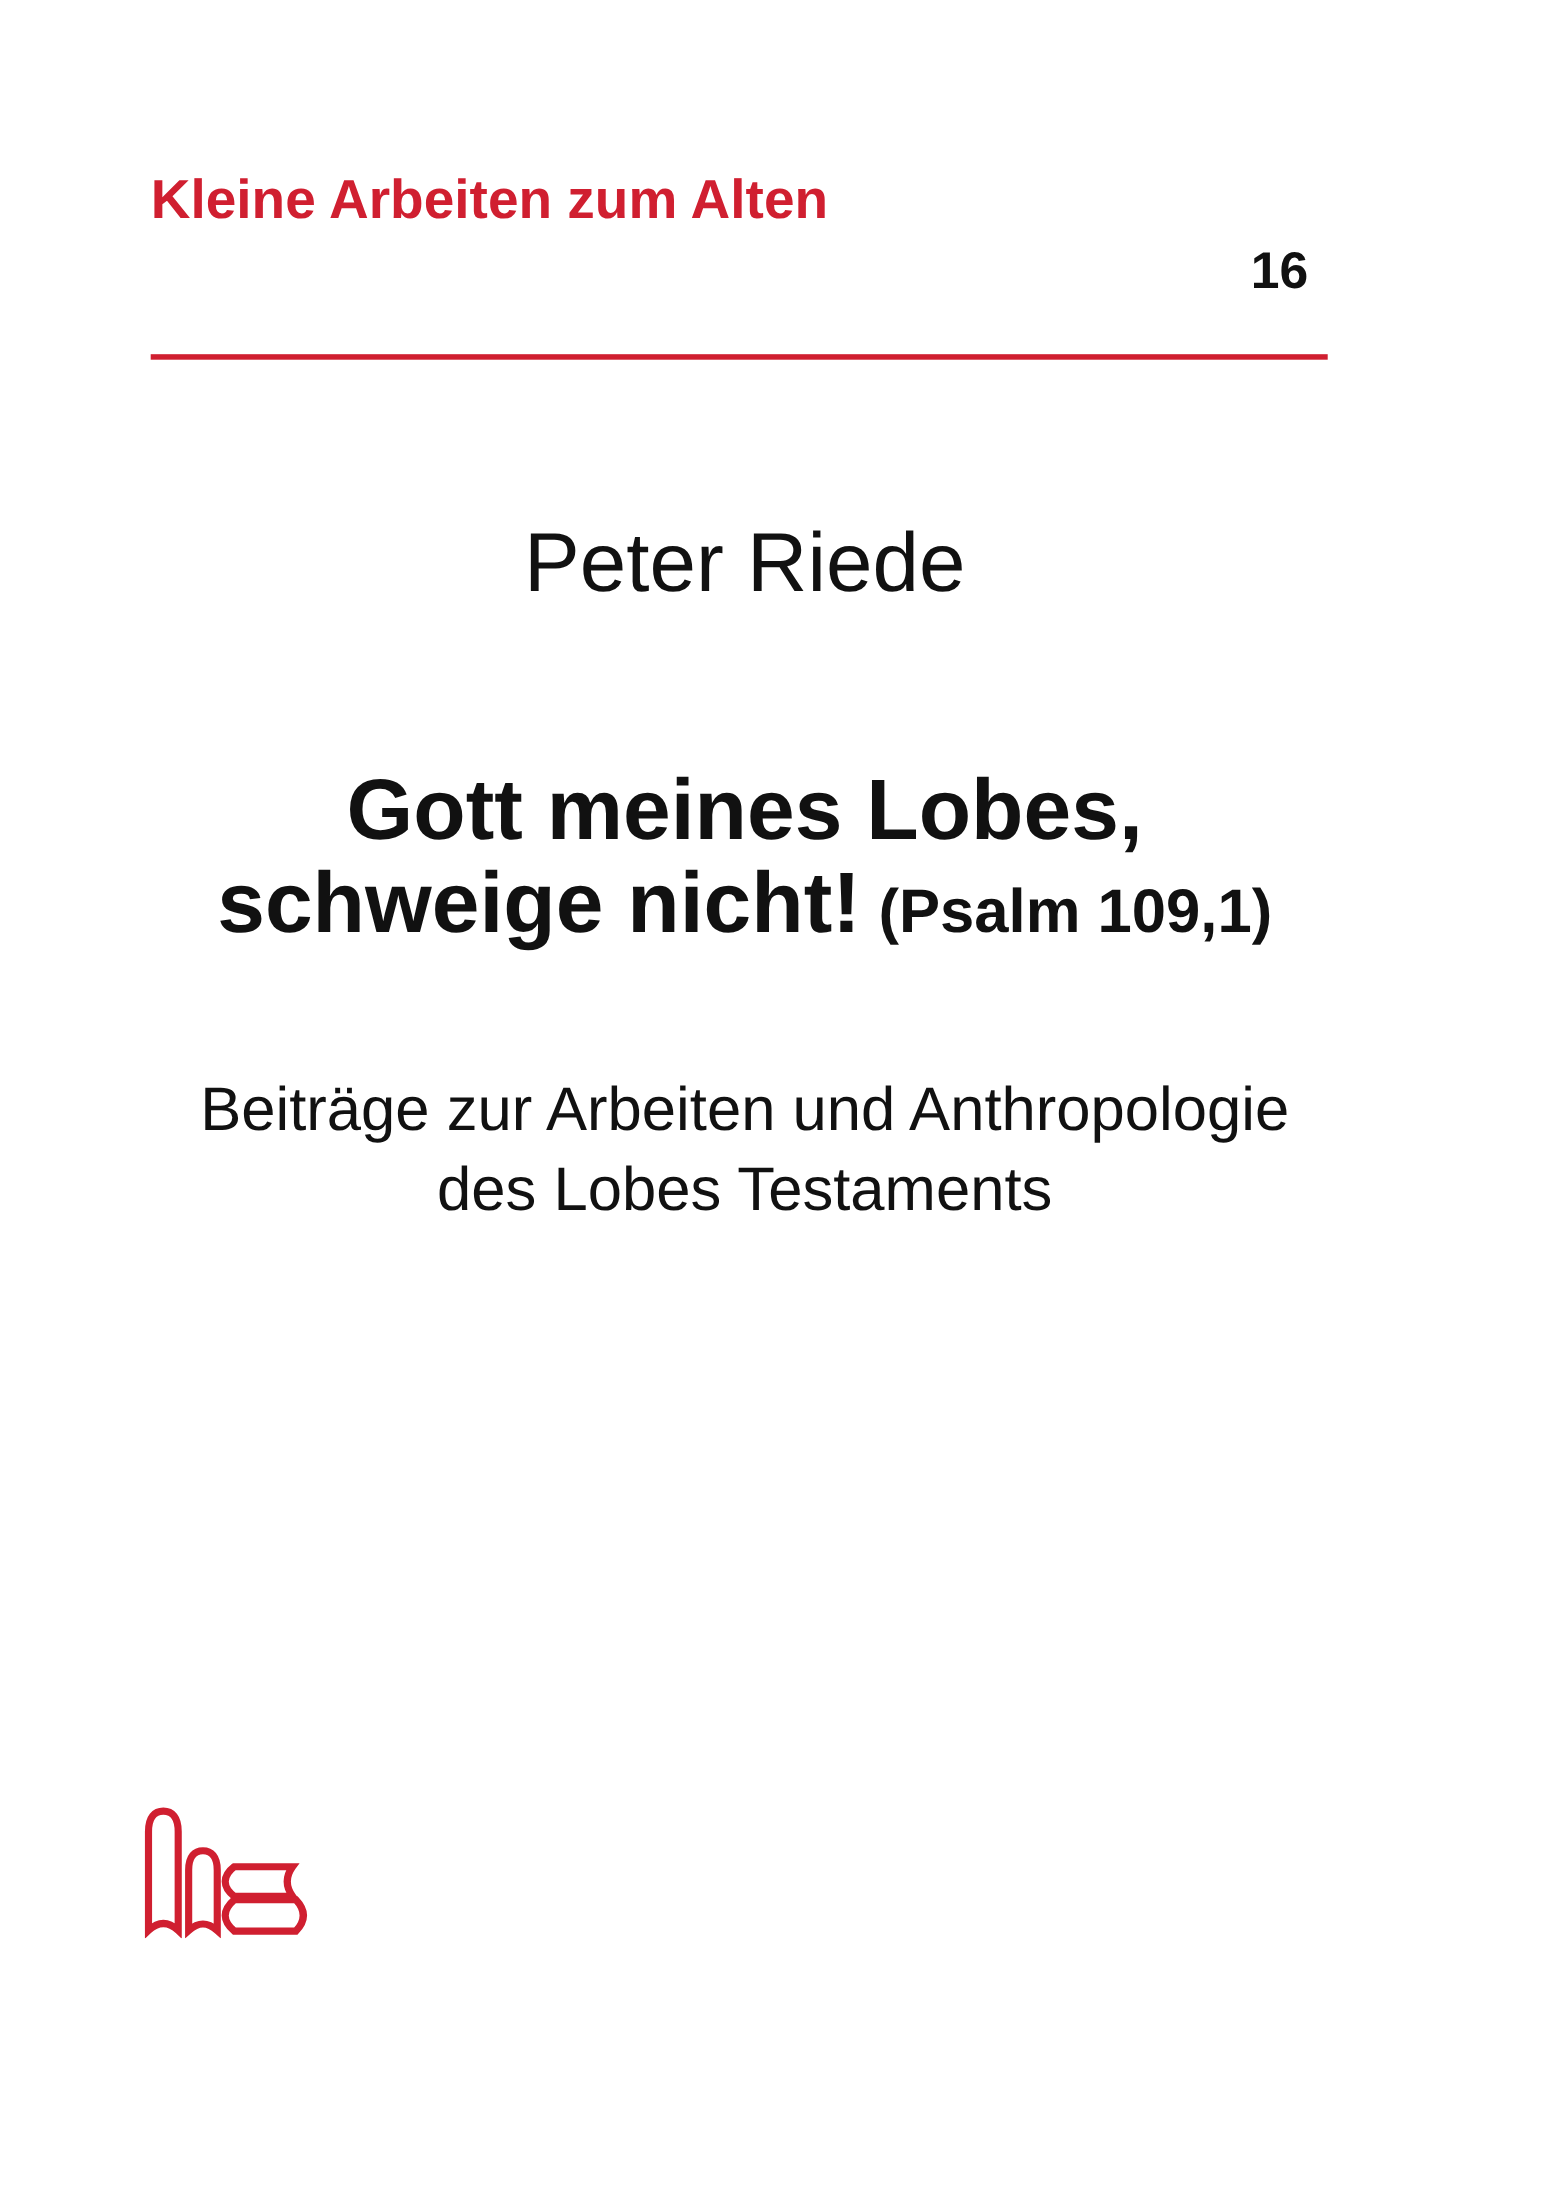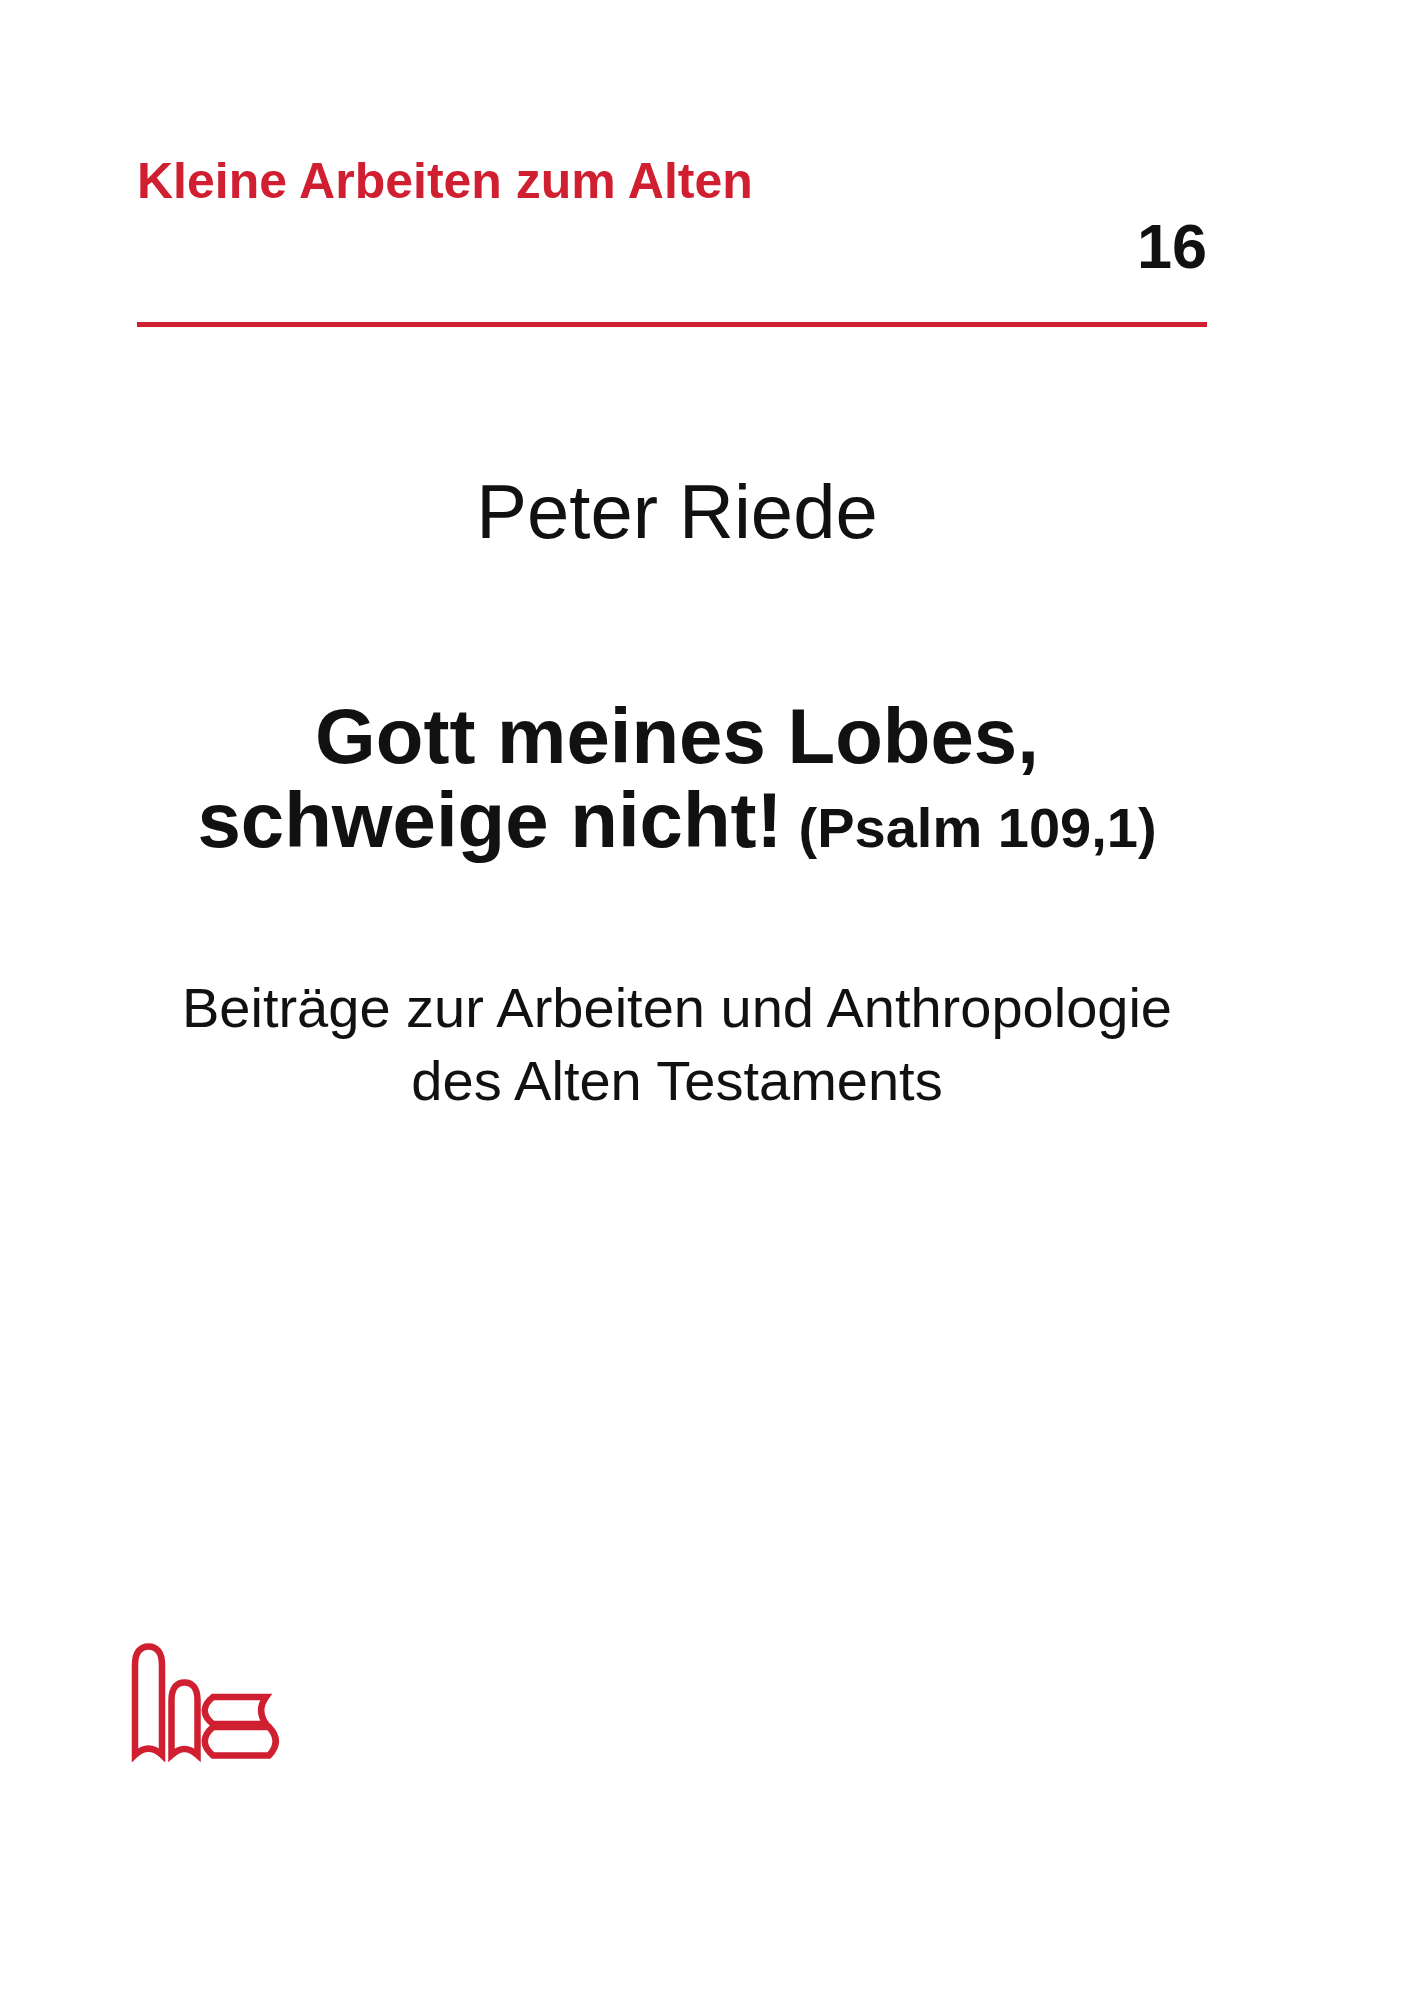--- a/index.html
+++ b/index.html
@@ -16,21 +16,21 @@
     overflow:hidden;
   }
   .series{
     position:absolute;left:137px;top:147px;
     font-size:50px;line-height:68px;font-weight:bold;
     color:var(--red);
     white-space:nowrap;
   }
   .volume{
     position:absolute;left:1137px;top:212px;
-    font-size:63px;line-height:68px;font-weight:bold;
+    font-size:47px;line-height:68px;font-weight:bold;
     color:var(--ink);
   }
   .rule{
     position:absolute;left:137px;top:322px;
     width:1070px;height:5px;
     background:var(--red);
   }
   .centercol{
     position:absolute;left:137px;width:1080px;
     text-align:center;
@@ -72,21 +72,21 @@
 
 <div class="centercol author">Peter Riede</div>
 
 <div class="centercol booktitle">
   <div>Gott meines Lobes,</div>
   <div><span>schweige nicht!</span><span class="ref">(Psalm 109,1)</span></div>
 </div>
 
 <div class="centercol subtitle">
   <div>Beiträge zur Arbeiten und Anthropologie</div>
-  <div>des Alten Testaments</div>
+  <div>des Lobes Testaments</div>
 </div>
 
 <svg class="logo" viewBox="0 0 155 122" xmlns="http://www.w3.org/2000/svg" fill="none" stroke-width="6.5" stroke-linejoin="miter" stroke-miterlimit="6">
   <path d="M 5,115 L 5,25 C 5,12 10.5,6.5 18.5,6.5 C 26.5,6.5 32,12 32,25 L 32,115 C 23,106.5 14,106.5 5,115 Z" stroke="#d01f30"></path>
   <path d="M 41.5,115 L 41.5,60 C 41.5,47.5 47,42.5 54.5,42.5 C 62,42.5 67.5,47.5 67.5,60 L 67.5,115 C 58.5,107 50.5,107 41.5,115 Z" stroke="#d01f30"></path>
   <path d="M 83,57 L 136,57 C 129.5,66 129.5,75 136,84 L 83,84 C 72,75.5 72,65.5 83,57 Z" stroke="#d01f30"></path>
   <path d="M 83,87 L 139,87 C 148,96.5 148,106 139,115.5 L 83,115.5 C 72,106 72,96.5 83,87 Z" stroke="#d01f30"></path>
 </svg>
 
 </body></html>

